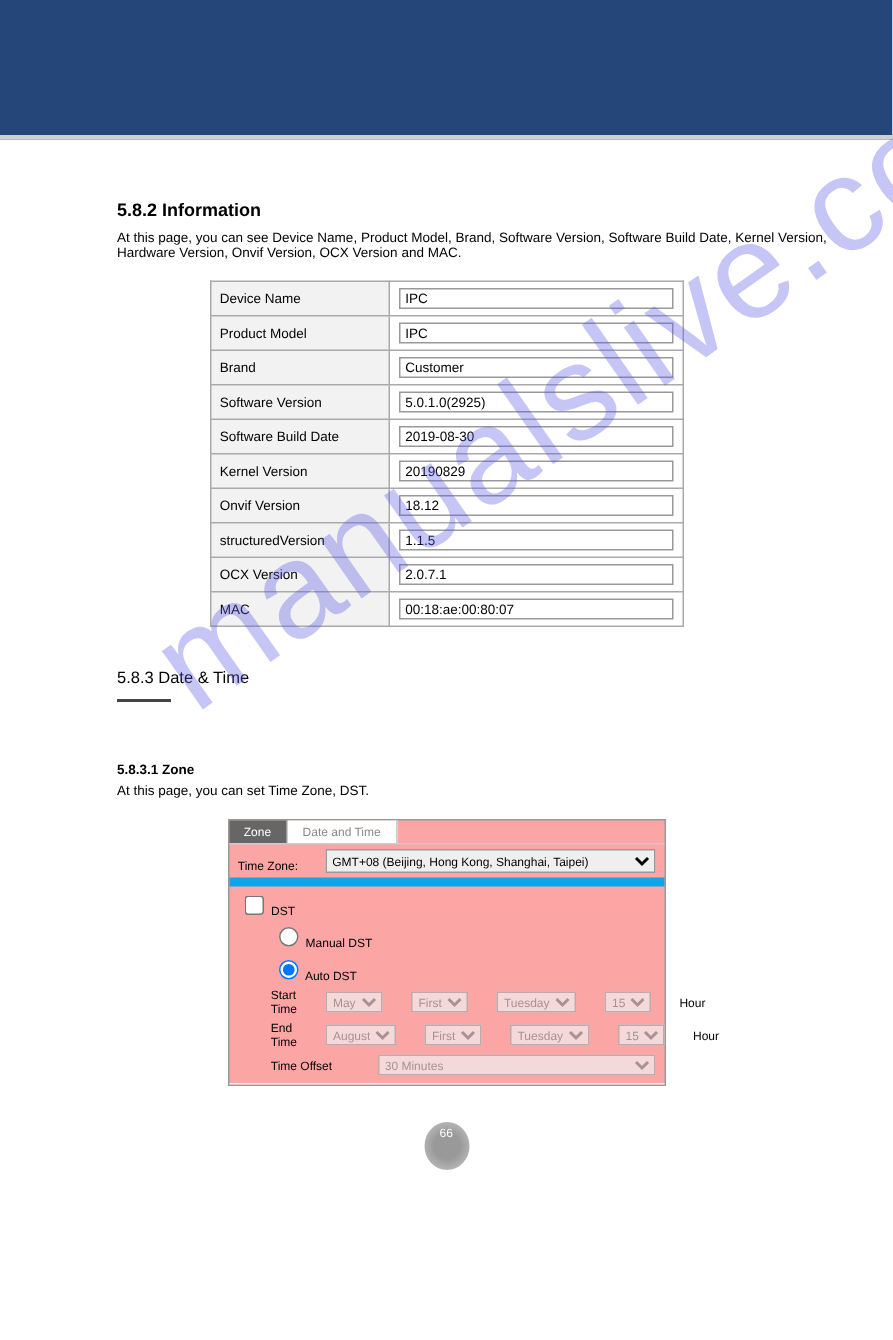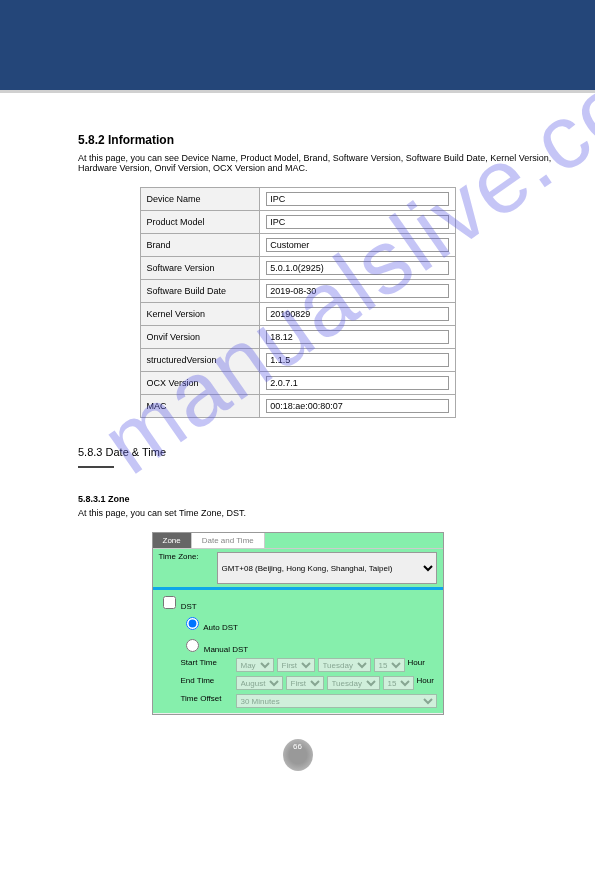--- a/index.html
+++ b/index.html
@@ -6,34 +6,34 @@
 .header{height:90px;background:#244679;border-bottom:3px solid #d0d0d0}
 .watermark{position:absolute;top:200px;left:50px;font-size:90px;color:rgba(90,90,230,0.35);transform:rotate(-35deg);transform-origin:center;pointer-events:none;letter-spacing:2px;font-weight:400}
 .section-title{font-size:12px;font-weight:bold;margin:40px 0 6px 78px}
 .section-desc{font-size:9px;margin:0 14px 14px 78px}
 .info-table{border:1px solid #999;border-collapse:collapse;margin:0 auto 16px auto;width:316px}
 .info-table td{border:1px solid #aaa;padding:4px 6px;font-size:9px;height:14px}
 .info-table td.label{background:#f2f2f2;width:38%}
 .info-table td.value input{width:100%;border:1px solid #999;font-size:9px;padding:1px 3px;box-sizing:border-box;height:14px}
 .date-title{font-size:11px;font-weight:normal;margin:28px 0 4px 78px;padding-bottom:4px}
 .date-underline{width:36px;height:2px;background:#444;margin:0 0 0 78px}
-.date-intro{font-size:9px;font-weight:bold;margin:26px 0 4px 78px}
+.date-intro{font-size:9px;font-weight:bold;margin:40px 0 4px 78px}
 .date-desc{font-size:9px;margin:0 0 14px 78px}
-.time-panel{border:1px solid #999;margin:0 auto;width:290px;font-size:8px;background:#86efac}
+.time-panel{border:1px solid #999;margin:0 auto;width:290px;font-size:8px;background:#fca5a5}
 .tabs{display:flex;border-bottom:1px solid #ccc}
 .tab{padding:3px 10px;font-size:8px;border-right:1px solid #ccc;background:#fff;color:#888}
 .tab.active{background:#666;color:#fff}
-.tp-row{display:flex;align-items:flex-start;border-bottom:3px solid #0ea5e9;padding:3px 6px}
+.tp-row{display:flex;align-items:flex-end;border-bottom:6px solid #0ea5e9;padding:3px 6px}
 .tp-lbl{width:58px;font-size:8px}
 .tp-sel{flex:1}
-.tp-sel select{width:100%;font-size:8px;height:32px;border:1px solid #999}
+.tp-sel select{width:100%;font-size:8px;height:16px;border:1px solid #999}
 .dst-block{padding:3px 6px;border-bottom:1px solid #eee}
 .dst-cb{font-size:8px}
 .dst-opt{margin-left:22px;font-size:8px;padding:2px 0}
-.dst-row{display:flex;margin-left:22px;padding:2px 0;gap:3px}
+.dst-row{display:flex;align-items:center;margin-left:22px;padding:2px 0;gap:19px}
 .dst-row .l{width:52px;font-size:8px}
 .dst-row select{font-size:8px;height:14px;border:1px solid #aaa;background:#f0f0f0;color:#888}
 .pagenum{width:30px;height:32px;background:radial-gradient(circle,#999 40%,#ccc 100%);border-radius:50%;margin:24px auto 0 auto;text-align:center;font-size:8px;color:#fff;line-height:16px}
 </style>
 </head>
 <body>
 
 <div class="header"></div>
 
 <div class="watermark">manualslive.com</div>
@@ -96,22 +96,22 @@
   <div class="tabs">
     <div class="tab active">Zone</div>
     <div class="tab">Date and Time</div>
   </div>
   <div class="tp-row">
     <div class="tp-lbl">Time Zone:</div>
     <div class="tp-sel"><select><option>GMT+08 (Beijing, Hong Kong, Shanghai, Taipei)</option></select></div>
   </div>
   <div class="dst-block">
     <label class="dst-cb"><input type="checkbox" style=""> <span>DST</span></label>
+    <div class="dst-opt"><label><input type="radio" style=""> <span>Manual DST</span></label></div>
     <div class="dst-opt"><label><input type="radio" checked="" style=""> <span>Auto DST</span></label></div>
-    <div class="dst-opt"><label><input type="radio" style=""> <span>Manual DST</span></label></div>
     <div class="dst-row">
       <div class="l">Start Time</div>
       <select disabled=""><option>May</option></select>
       <select disabled=""><option>First</option></select>
       <select disabled=""><option>Tuesday</option></select>
       <select disabled=""><option>15</option></select>
       <span>Hour</span>
     </div>
     <div class="dst-row">
       <div class="l">End Time</div>

